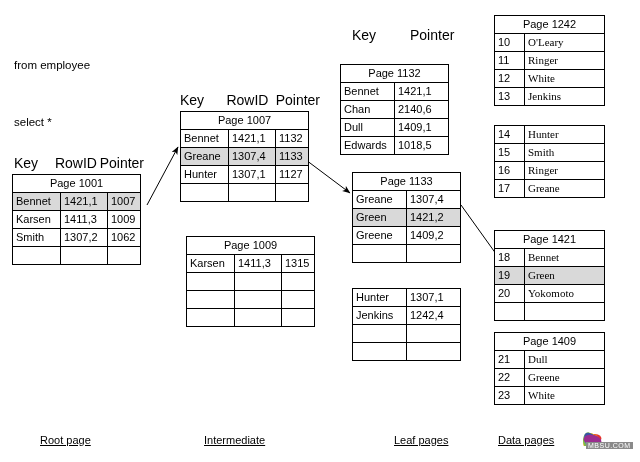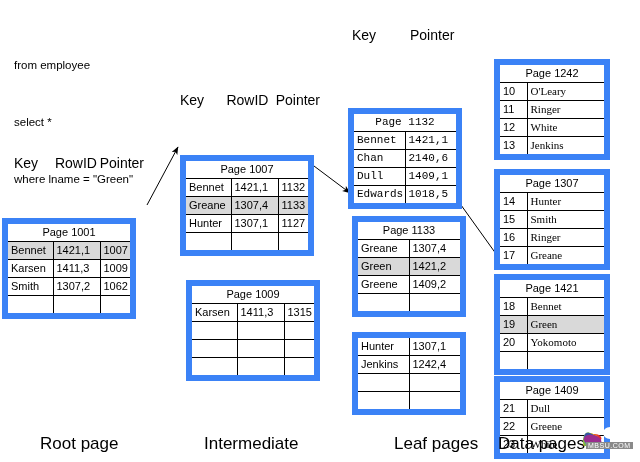--- a/index.html
+++ b/index.html
@@ -37,22 +37,21 @@
     display: flex;
     white-space: nowrap;
   }
   .colhead span { display: block; }
 
   
   table.page {
     border-collapse: collapse;
     table-layout: fixed;
     background: #7dd3fc;
-    border: 6px solid #3b82f6;
-    margin-top: 44px;
+    border: 1px solid #3b82f6;
   }
   table.page td {
     border: 1px solid #000;
     font-size: 11px;
     height: 17px;
     line-height: 17px;
     padding: 0 3px;
     overflow: hidden;
     white-space: nowrap;
     background: #ffffff;
@@ -62,22 +61,23 @@
     border-bottom: 1px solid #000;
   }
   table.page tr.hl td {
     background: #d9d9d9;
   }
   td.num { text-align: left; }
   td.mid { text-align: left; font-family: Liberation Serif, serif; }
 
   
   .caption {
-    font-size: 17px;
+    font-size: 11px;
     white-space: nowrap;
+    text-decoration: underline;
   }
 
   
   .wm-text {
     font-size: 7px;
     letter-spacing: 0.5px;
     color: #ffffff;
     background: #8a8a8a;
     padding: 0 2px;
     font-family: "Liberation Sans", sans-serif;
@@ -113,21 +113,21 @@
 
     <line x1="461" y1="205" x2="504" y2="265" stroke="#000" stroke-width="1" marker-end="url(#ah)"></line>
   </svg>
 
   <div class="abs colhead" style="left:14px; top:155px; width:130px;">
     <span style="width:44px">Key</span>
     <span style="width:48px">RowID</span>
     <span>Pointer</span>
   </div>
 
-  <table class="page abs" style="left:2px; top:174px; width:128px;padding-left:17px;">
+  <table class="page abs" style="left:12px; top:174px; width:128px;padding-left:17px;">
     <colgroup>
         <col style="width:48px">
         <col style="width:47px">
         <col style="width:33px">
       </colgroup>
     <tbody>
       <tr>
           <td class="title" colspan="3">Page 1001</td>
         </tr>
       <tr class="hl">
@@ -223,21 +223,21 @@
         <td>&nbsp;</td>
       </tr>
     </tbody>
   </table>
 
   <div class="abs colhead" style="left:352px; top:27px; width:120px;">
     <span style="width:58px">Key</span>
     <span>Pointer</span>
   </div>
 
-  <table class="page abs" style="left:348px; top:64px; width:108px;font-family:Liberation Mono, monospace;">
+  <table class="page abs" style="left:340px; top:64px; width:108px;">
     <colgroup>
         <col style="width:54px">
         <col style="width:54px">
       </colgroup>
     <tbody>
       <tr>
           <td class="title" colspan="2">Page 1132</td>
         </tr>
       <tr>
         <td>Bennet</td>
@@ -338,23 +338,20 @@
       </tr>
     </tbody>
   </table>
 
   <table class="page abs" style="left:494px; top:125px; width:110px;">
     <colgroup>
         <col style="width:30px">
         <col style="width:80px">
       </colgroup>
     <tbody>
-      <tr>
-          <td class="title" colspan="2">Page 1307</td>
-        </tr>
       <tr>
         <td class="num">14</td>
         <td class="mid">Hunter</td>
       </tr>
       <tr>
         <td class="num">15</td>
         <td class="mid">Smith</td>
       </tr>
       <tr>
         <td class="num">16</td>

